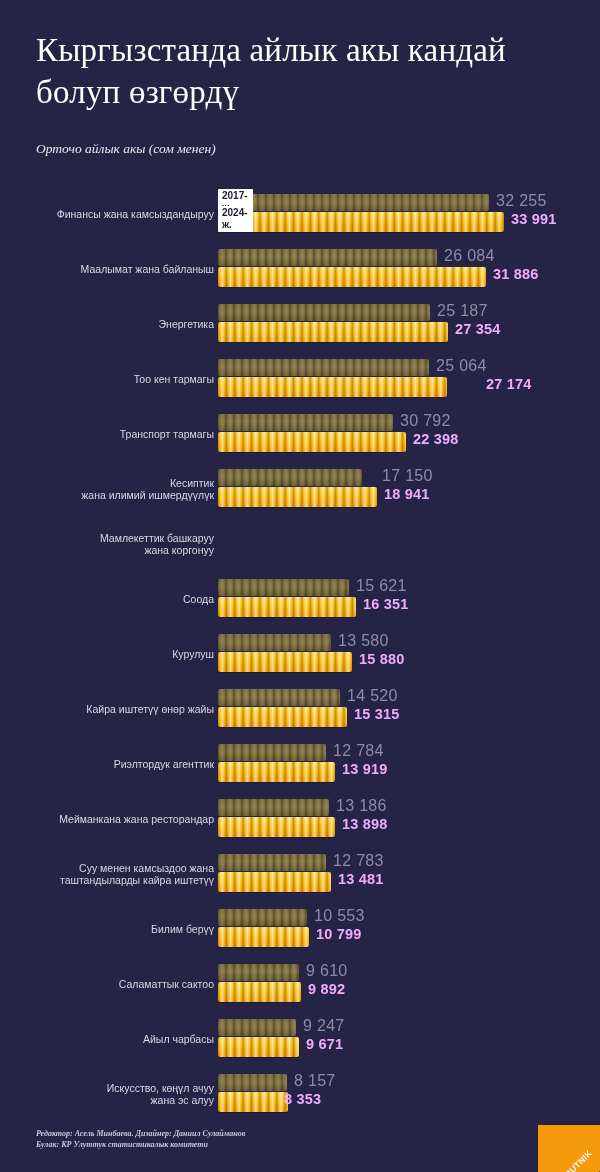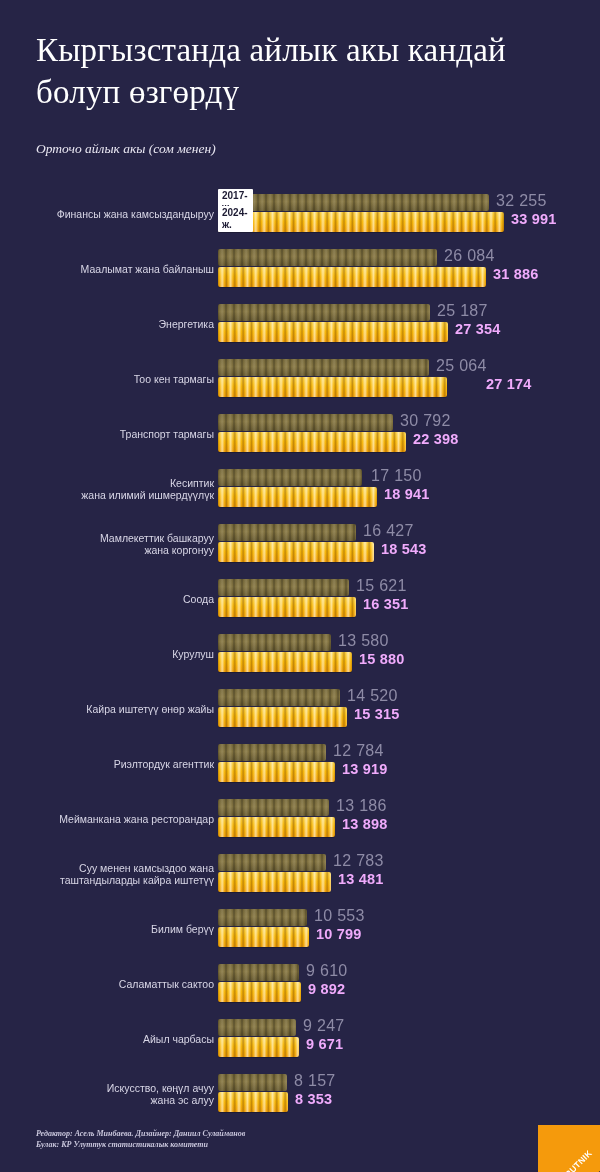--- a/index.html
+++ b/index.html
@@ -183,34 +183,28 @@
         </div>
       </div>
       <div class="row">
         <div class="rowlabel">
           <div>Кесиптик</div>
           <div>жана илимий ишмердүүлүк</div>
         </div>
         <div class="bars">
           <div class="bar bar17" style="width: 144px;"></div>
           <div class="bar bar18" style="width: 159px;"></div>
-          <div class="val val17" style="left: 153px;">17 150</div>
+          <div class="val val17" style="left: 164px;">17 150</div>
           <div class="val val18" style="left: 166px;">18 941</div>
         </div>
       </div>
       <div class="row">
         <div class="rowlabel">
           <div>Мамлекеттик башкаруу</div>
           <div>жана коргонуу</div>
-        </div>
-        <div class="bars">
-          <div class="bar bar17" style="width: 138px;"></div>
-          <div class="bar bar18" style="width: 156px;"></div>
-          <div class="val val17" style="left: 145px;">16 427</div>
-          <div class="val val18" style="left: 163px;">18 543</div>
         </div>
       </div>
       <div class="row">
         <div class="rowlabel">
           <div>Соода</div>
         </div>
         <div class="bars">
           <div class="bar bar17" style="width: 131px;"></div>
           <div class="bar bar18" style="width: 138px;"></div>
           <div class="val val17" style="left: 138px;">15 621</div>
@@ -308,21 +302,21 @@
       </div>
       <div class="row">
         <div class="rowlabel">
           <div>Искусство, көңүл ачуу</div>
           <div>жана эс алуу</div>
         </div>
         <div class="bars">
           <div class="bar bar17" style="width: 69px;"></div>
           <div class="bar bar18" style="width: 70px;"></div>
           <div class="val val17" style="left: 76px;">8 157</div>
-          <div class="val val18" style="left: 59px; padding-left: 18px;">8 353</div>
+          <div class="val val18" style="left: 66px;">8 353</div>
         </div>
       </div>
     </div>
 
   <div class="legend">
     <span class="legbox leg1">2017-ж.</span>
     <span class="legbox leg2">2024-ж.</span>
   </div>
 
   <div class="footer">

